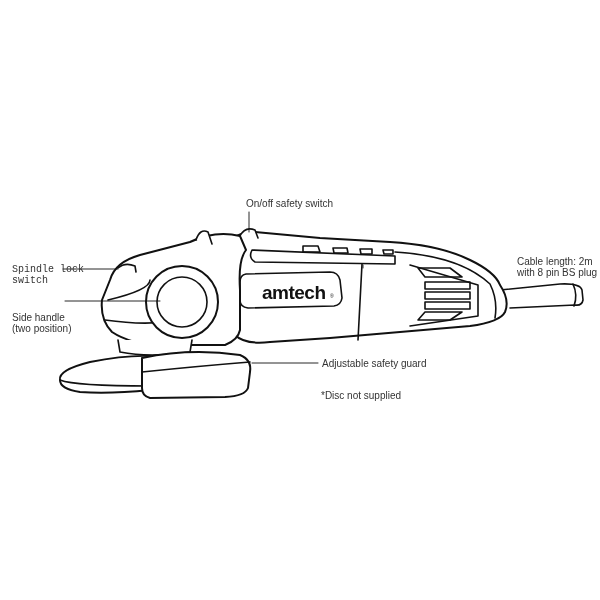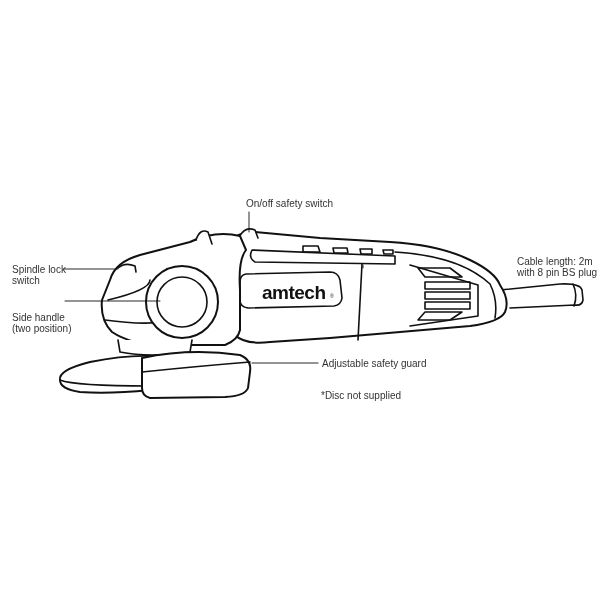--- a/index.html
+++ b/index.html
@@ -88,21 +88,21 @@
       <line x1="363" y1="265" x2="363" y2="268"></line>
     </g>
   </g>
 
   <text class="brand" x="262" y="299">amtech</text>
   <text x="330" y="298" font-size="5" font-family="Liberation Sans, sans-serif" fill="#111">®</text>
 </svg>
 
 <div class="label" style="left:246px; top:198px;">On/off safety switch</div>
 
-<div class="label" style="left:12px; top:264px;">
+<div class="label" style="left:12px; top:264px;font-family:Liberation Mono, monospace;">
   <div>Spindle lock</div>
   <div>switch</div>
 </div>
 
 <div class="label" style="left:12px; top:312px;">
   <div>Side handle</div>
   <div>(two position)</div>
 </div>
 
 <div class="label" style="left:517px; top:256px;">

